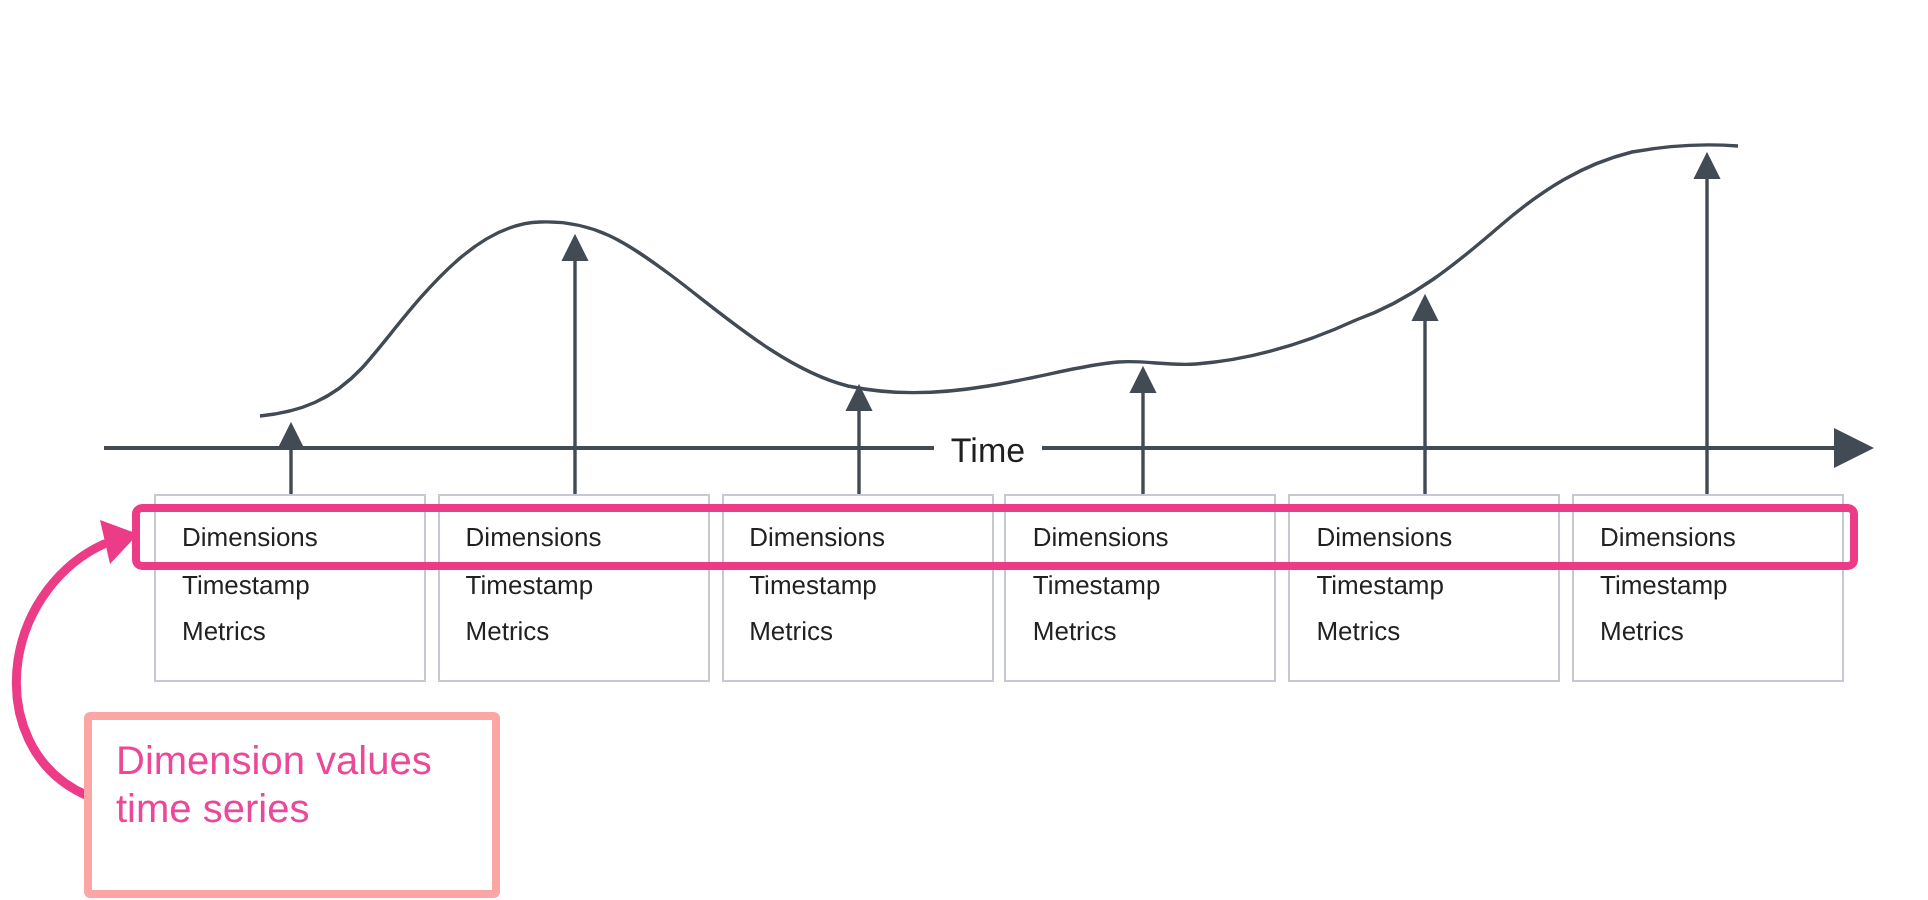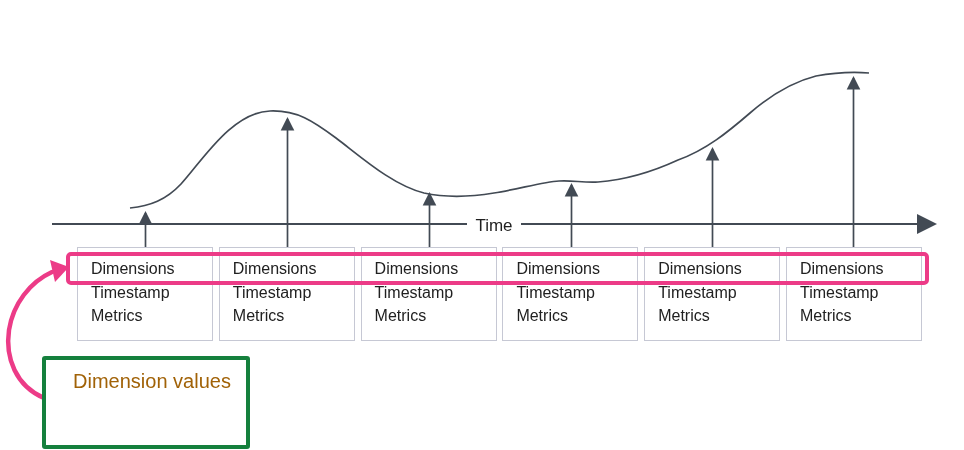--- a/index.html
+++ b/index.html
@@ -19,38 +19,37 @@
   }
   
   .records-row{
     position:absolute;left:77px;top:235px;width:845px;height:94px;
     display:flex;justify-content:space-between;z-index:2;
   }
   .record{
     width:136px;height:94px;box-sizing:border-box;
     border:1px solid #c6c8d4;background:#ffffff;
     padding:9px 0 0 13px;
-    font-size:16px;line-height:23.5px;color:#212121;
+    font-size:13px;line-height:23.5px;color:#212121;
     white-space:nowrap;overflow:hidden;
   }
   
   .highlight-band{
     position:absolute;left:66px;top:240px;width:863px;height:33px;
     box-sizing:border-box;border:4px solid #ec3b87;border-radius:5px;
     background:transparent;z-index:5;pointer-events:none;
   }
   
   .callout{
     position:absolute;left:42px;top:344px;width:208px;height:93px;
-    box-sizing:border-box;border:4px solid #15803d;border-radius:3px;
+    box-sizing:border-box;border:4px solid #fca5a5;border-radius:3px;
     background:#ffffff;z-index:6;
     padding:9px 0 0 12px;
-    font-size:20px;line-height:24px;color:#a16207;
+    font-size:20px;line-height:24px;color:#ec4899;
     white-space:nowrap;
-    text-align:center;
   }
 </style>
 </head>
 <body>
 
 <div class="stage">
 
   <svg class="canvas" width="964" height="450" viewBox="0 0 964 450">
     <defs>
       <marker id="ah" viewBox="0 0 10 10" refX="8.5" refY="5" markerWidth="8" markerHeight="9" orient="auto-start-reverse">
@@ -127,15 +126,16 @@
       <div>Dimensions</div>
       <div>Timestamp</div>
       <div>Metrics</div>
     </div>
   </div>
 
   <div class="highlight-band"></div>
 
   <div class="callout">
     <div>Dimension values</div>
+    <div>time series</div>
   </div>
 
 </div>
 
 </body></html>

